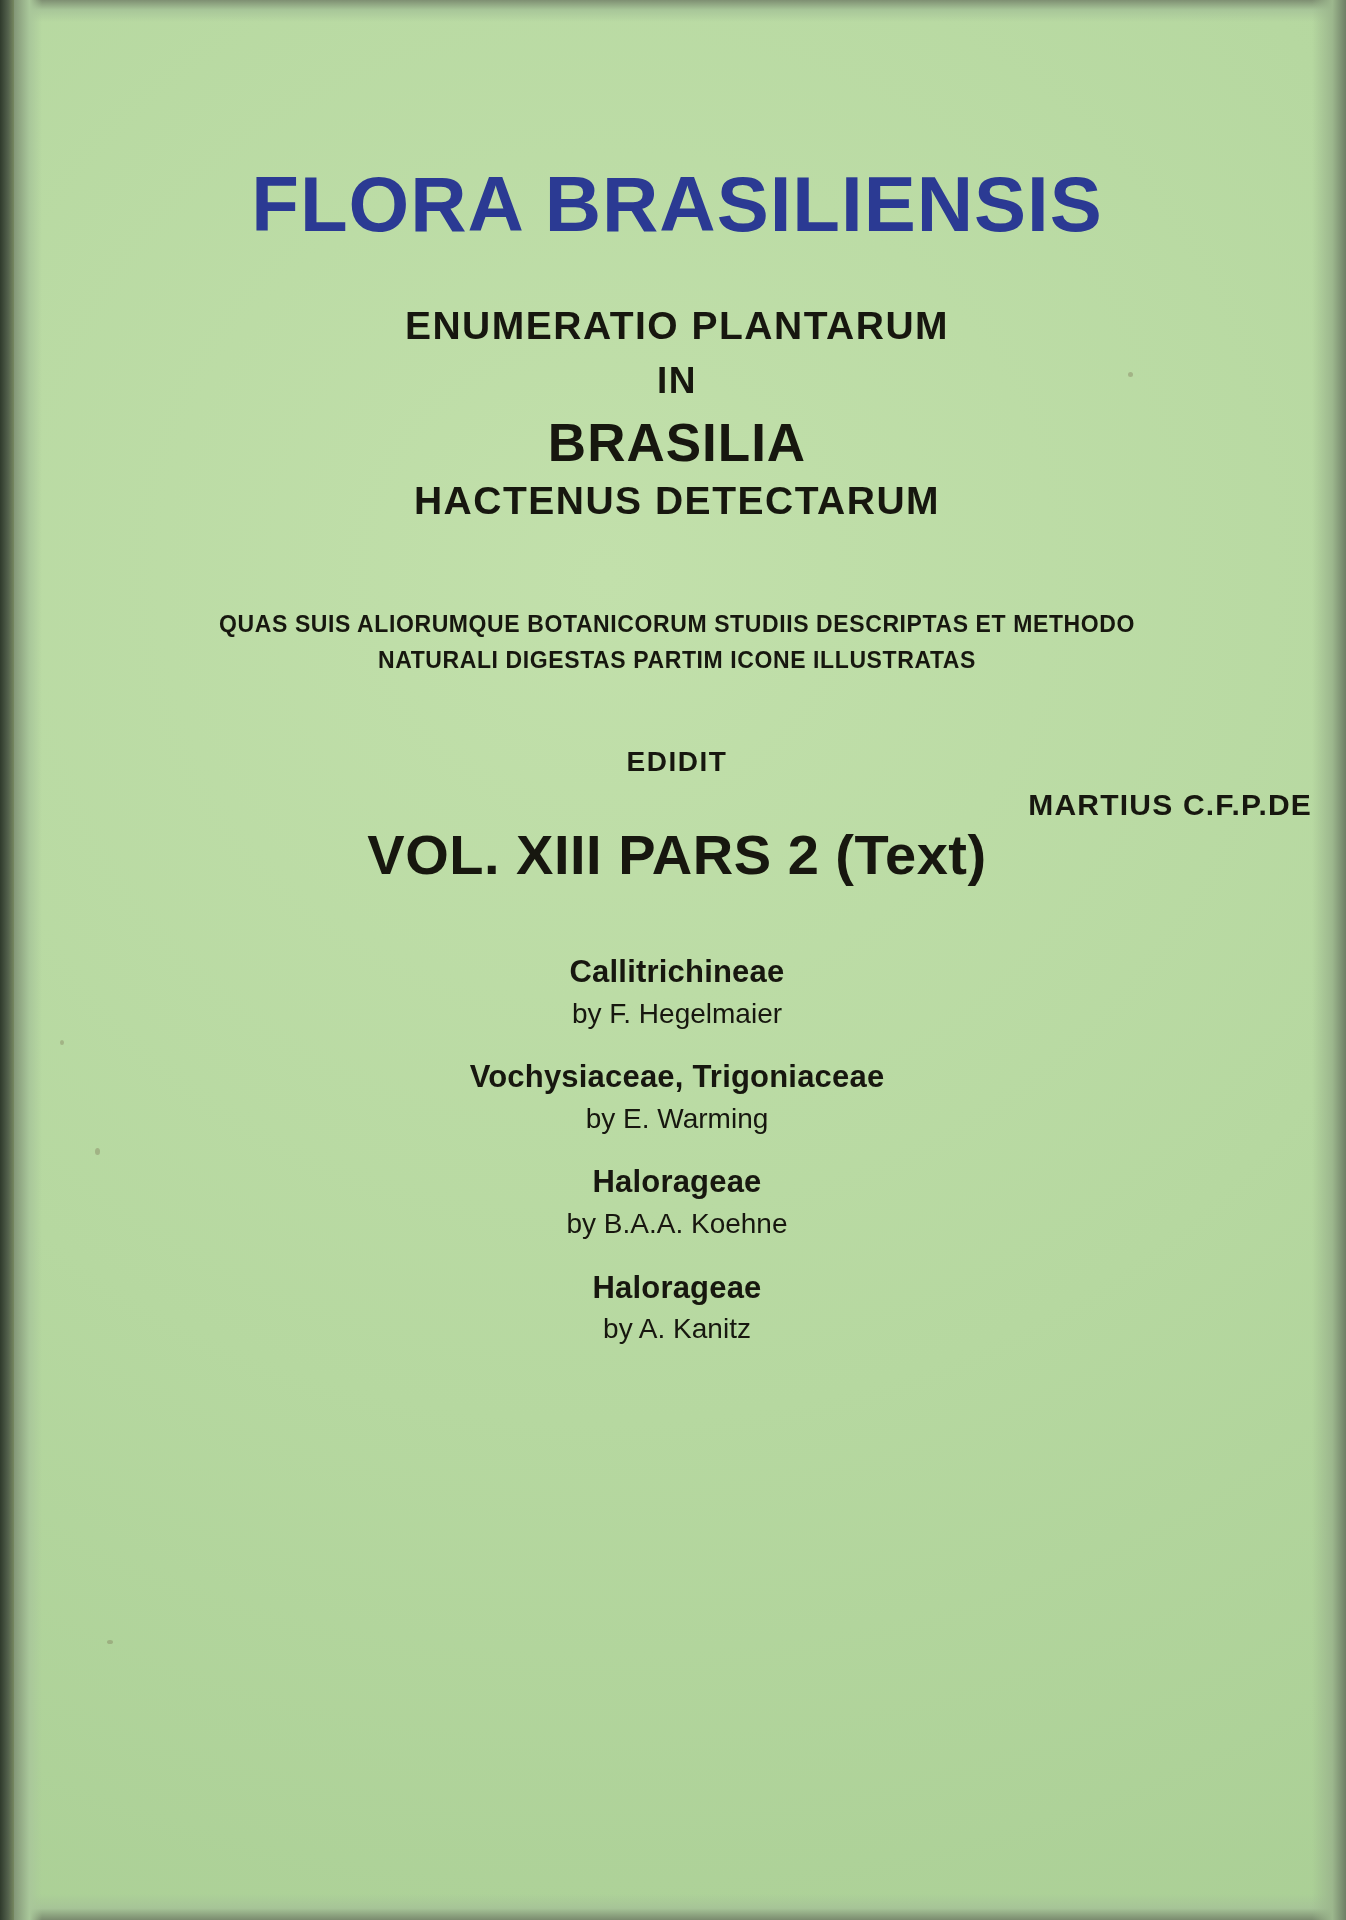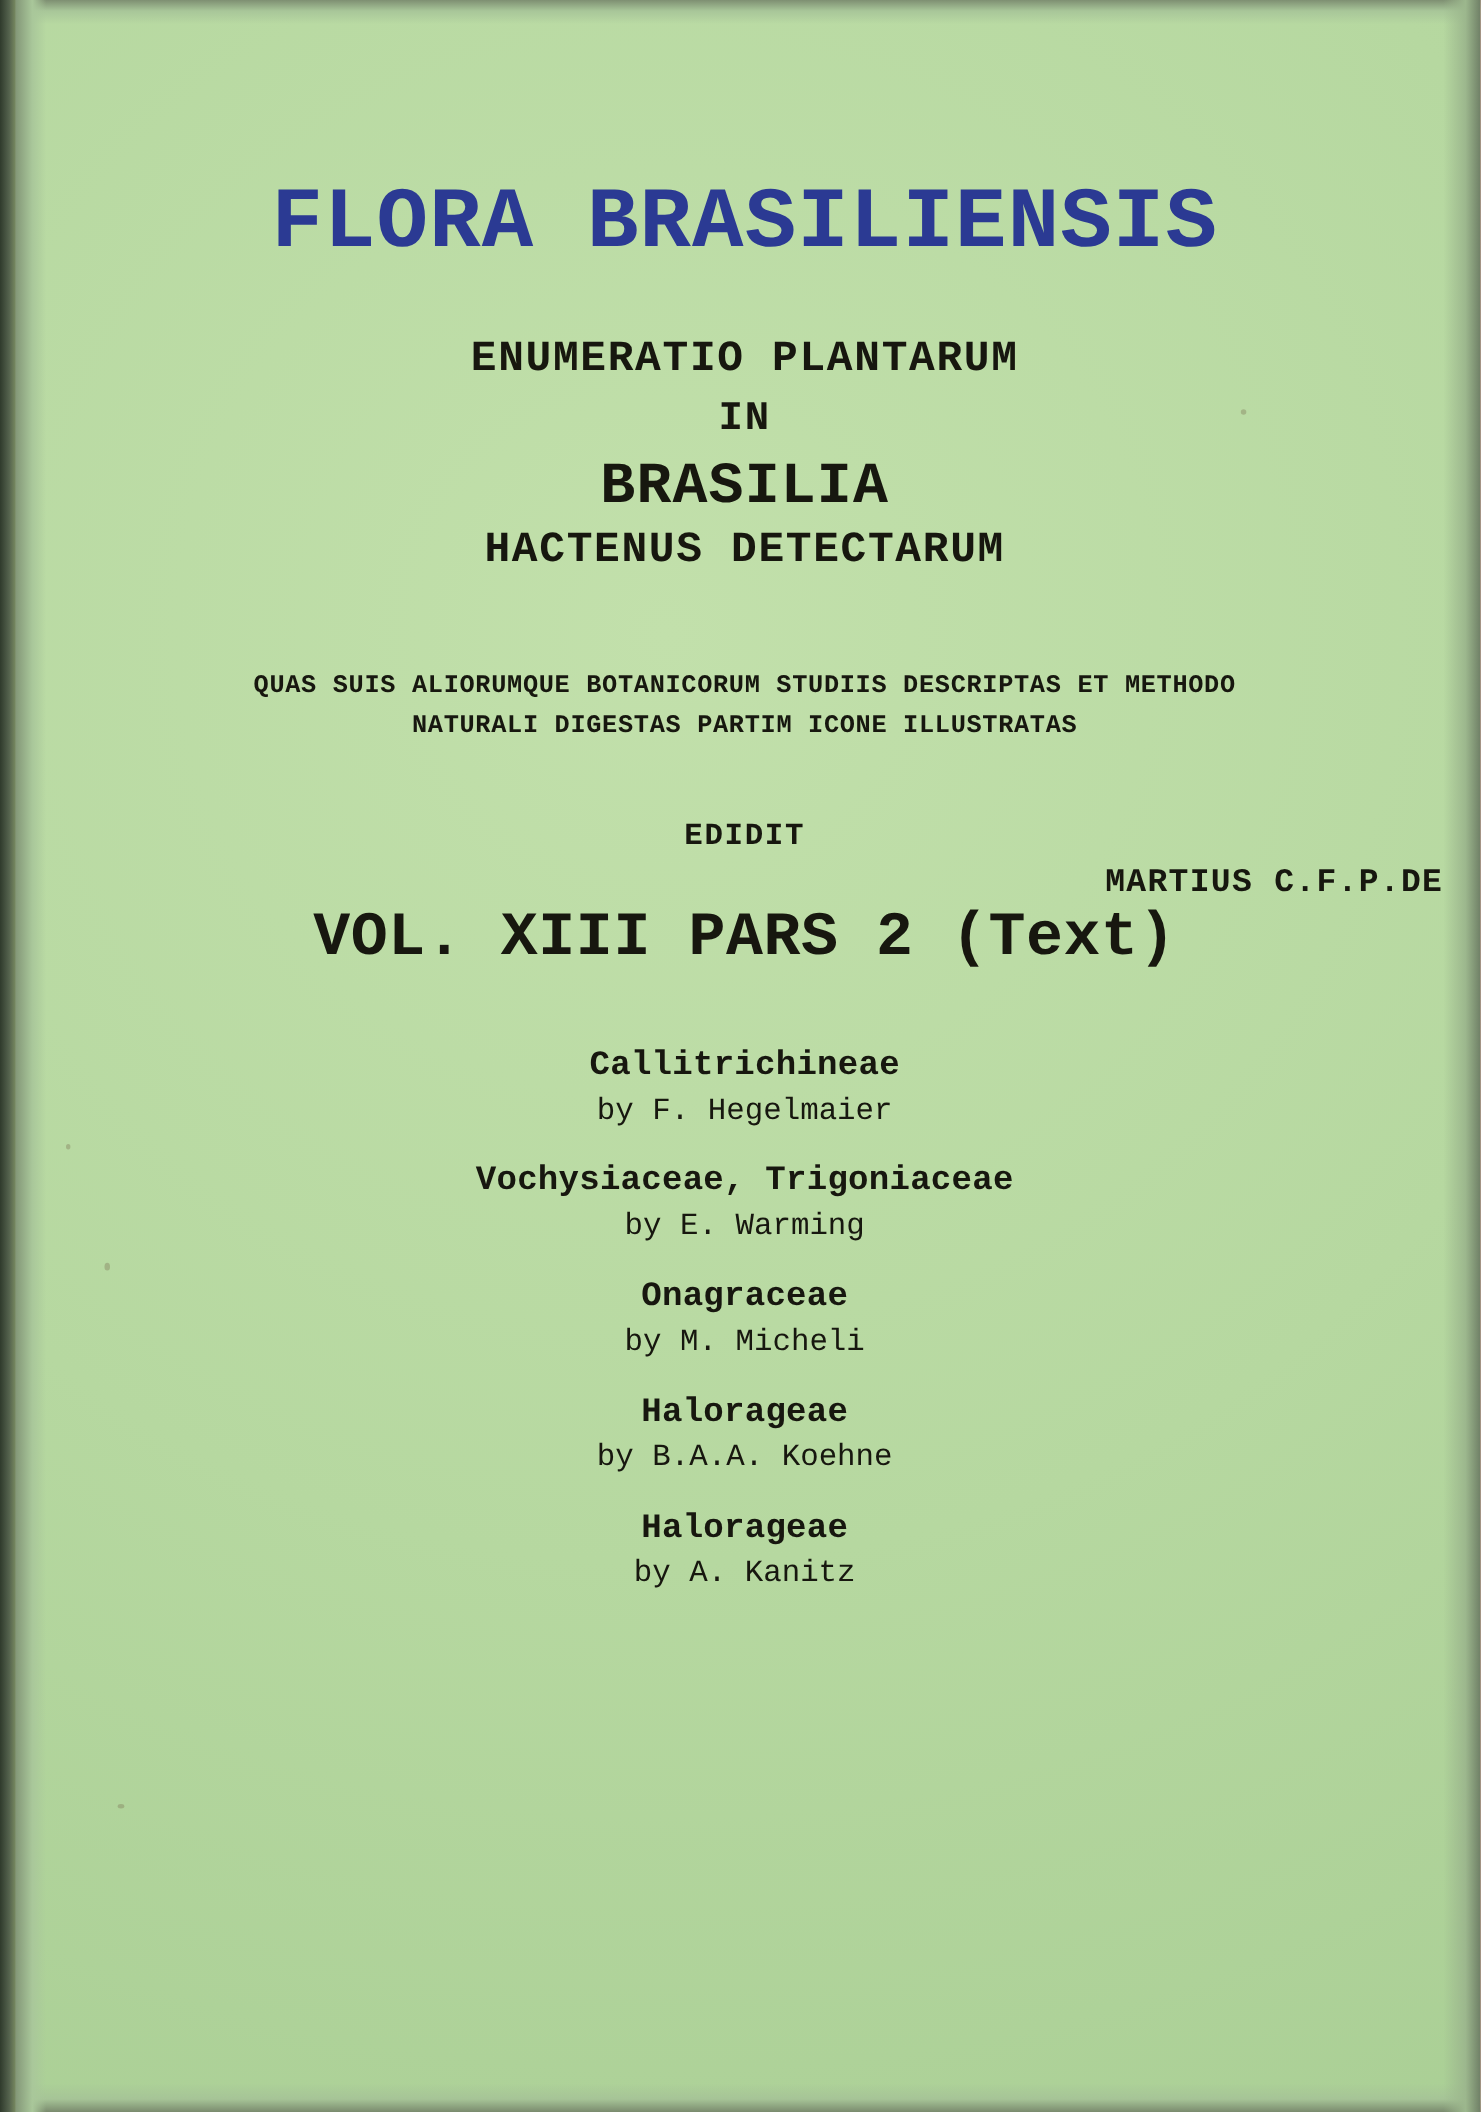--- a/index.html
+++ b/index.html
@@ -5,22 +5,22 @@
   html, body {
     margin: 0;
     padding: 0;
     background: #6f6f6f;
   }
   .page {
     position: relative;
     width: 1346px;
     height: 1920px;
     overflow: hidden;
-    background: #fca5a5;
-    font-family: Liberation Mono, monospace;
+    background: #86efac;
+    font-family: Liberation Sans, sans-serif;
   }
   
   .cover-bg {
     position: absolute;
     inset: 0;
     background:
       radial-gradient(120% 80% at 45% 30%, #c2e0ab 0%, #b6d8a0 55%, #aacf95 100%);
   }
   
   .edge-left {
@@ -184,24 +184,20 @@
     <div class="contributions">
       <div class="contrib">
         <div class="contrib-family">Callitrichineae</div>
         <div class="contrib-author">by F. Hegelmaier</div>
       </div>
       <div class="contrib">
         <div class="contrib-family">Vochysiaceae, Trigoniaceae</div>
         <div class="contrib-author">by E. Warming</div>
       </div>
       <div class="contrib">
-        <div class="contrib-family">Onagraceae</div>
-        <div class="contrib-author">by M. Micheli</div>
-      </div>
-      <div class="contrib">
         <div class="contrib-family">Halorageae</div>
         <div class="contrib-author">by B.A.A. Koehne</div>
       </div>
       <div class="contrib">
         <div class="contrib-family">Halorageae</div>
         <div class="contrib-author">by A. Kanitz</div>
       </div>
     </div>
 
   </div>

